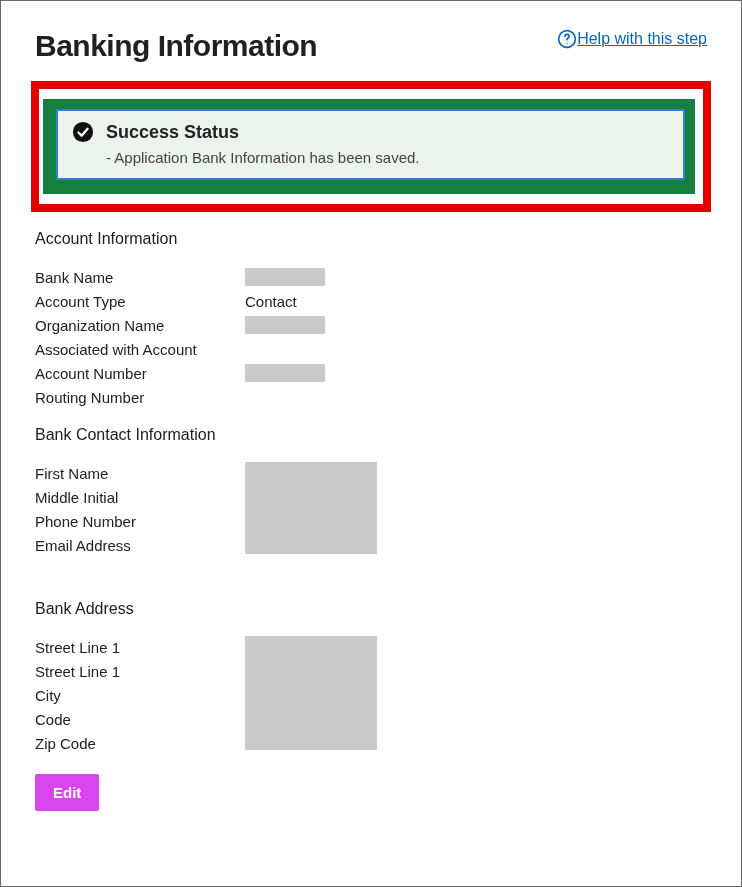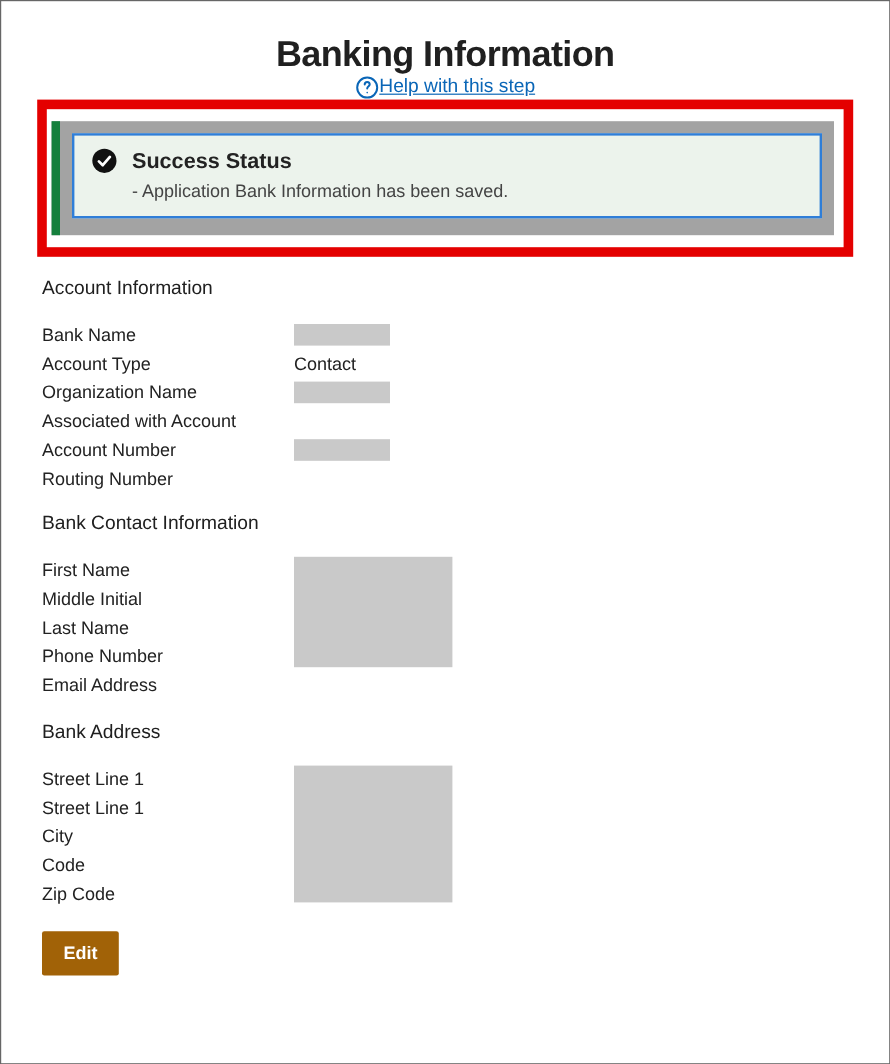--- a/index.html
+++ b/index.html
@@ -12,22 +12,22 @@
   .page {
     width: 742px;
     height: 887px;
     border: 1px solid #666;
     padding: 28px 34px 28px 34px;
     position: relative;
   }
   .header-row {
     display: flex;
     justify-content: space-between;
-    align-items: center;
-    flex-direction: column;
+    align-items: flex-start;
+    margin-bottom: 18px;
   }
   .page-title {
     font-size: 30px;
     font-weight: 800;
     letter-spacing: -0.5px;
     margin: 0;
   }
   .help-link {
     display: inline-flex;
     align-items: center;
@@ -42,22 +42,22 @@
     display: inline-flex; align-items: center; justify-content: center;
   }
   .highlight-wrap {
     border: 8px solid #e40000;
     padding: 10px 8px 10px 4px;
     margin-left: -4px;
     margin-right: -4px;
     margin-bottom: 16px;
   }
   .status-box {
-    background: #a3a3a3;
-    border-left: 7px solid #15803d;
+    background: #15803d;
+    border-left: 3px solid #15803d;
     padding: 10px 10px 14px 10px;
     position: relative;
   }
   .status-inner {
     border: 2px solid #2f7ed8;
     padding: 10px 14px 12px 14px;
     background: #ecf3ec;
   }
   .status-head {
     display: flex;
@@ -121,21 +121,21 @@
     position: relative;
     min-height: 120px;
   }
   .bank-addr-redact {
     position: absolute;
     left: 210px; top: 0;
     width: 132px; height: 114px;
   }
   .edit-btn {
     margin-top: 18px;
-    background: #a16207;
+    background: #d946ef;
     color: #fff;
     border: none;
     font-size: 15px;
     font-weight: 700;
     padding: 10px 18px;
     border-radius: 2px;
     cursor: pointer;
   }
 </style>
 </head>
@@ -207,23 +207,20 @@
 
   <div class="bank-contact-block">
     <div class="redact-rect bank-contact-redact"></div>
     <div class="field-row">
       <span class="field-label">First Name</span>
     </div>
     <div class="field-row">
       <span class="field-label">Middle Initial</span>
     </div>
     <div class="field-row">
-      <span class="field-label">Last Name</span>
-    </div>
-    <div class="field-row">
       <span class="field-label">Phone Number</span>
     </div>
     <div class="field-row">
       <span class="field-label">Email Address</span>
     </div>
   </div>
 
   <div class="section-heading">Bank Address</div>
 
   <div class="bank-addr-block">

